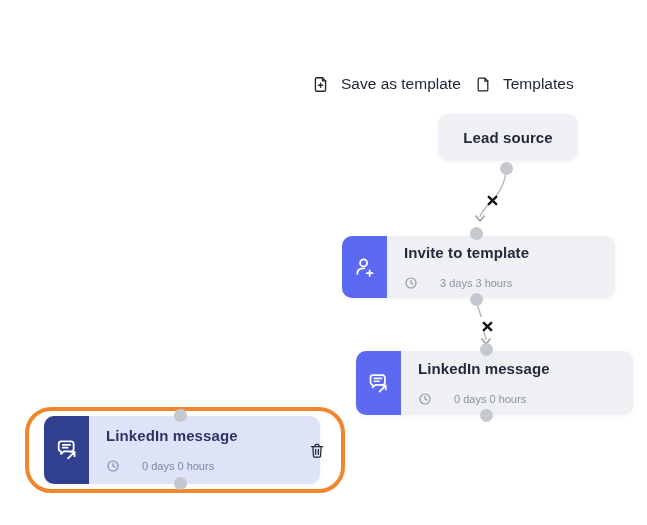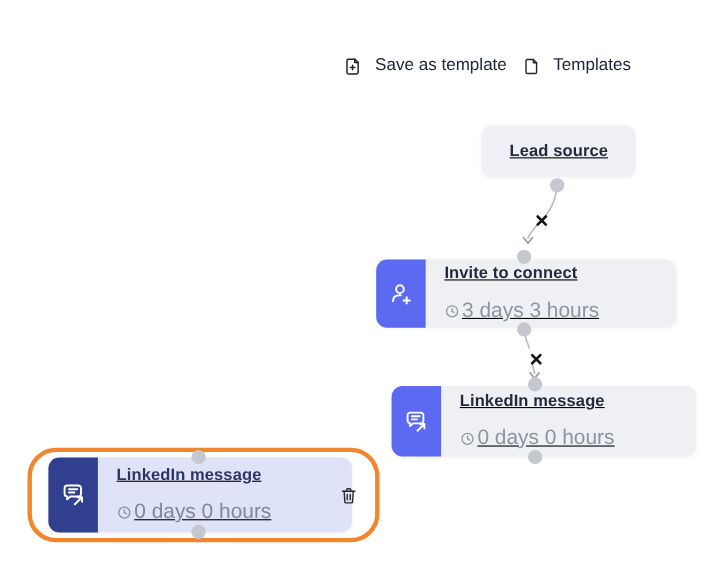--- a/index.html
+++ b/index.html
@@ -13,34 +13,34 @@
     --dot-gray:#c5c8ce;
     --line-gray:#b7bbc2;
   }
   *{margin:0;padding:0;box-sizing:border-box;}
   html,body{background:#fff;}
   body{font-family:"Liberation Sans","DejaVu Sans",sans-serif;}
   .stage{position:relative;width:647px;height:525px;background:#ffffff;overflow:hidden;}
 
   
   .toolbar-btn{position:absolute;display:flex;align-items:center;gap:11px;background:transparent;border:0;
-    font-family:inherit;font-size:15.5px;font-weight:500;color:#20263a;cursor:pointer;height:32px;}
+    font-family:inherit;font-size:15.5px;font-weight:500;color:#20263a;cursor:pointer;height:32px;margin-top:24px;}
   .toolbar-btn svg{display:block;}
   #btn-save{left:311px;top:44px;}
   #btn-templates{left:474px;top:44px;}
 
   
   .node{position:absolute;display:flex;align-items:stretch;background:var(--card-gray);
-    border-radius:10px;box-shadow:0 1px 4px rgba(25,35,60,.05);text-decoration:underline;}
+    border-radius:10px;box-shadow:0 1px 4px rgba(25,35,60,.05);}
   .node .icon-block{width:45px;flex:0 0 45px;border-radius:10px 0 0 10px;display:flex;align-items:center;justify-content:center;}
   .node .icon-block.blue{background:var(--accent-blue);}
   .node .icon-block.navy{background:var(--selected-navy);}
   .node .body{display:flex;flex-direction:column;justify-content:center;padding-left:17px;gap:3px;}
   .node .title{font-size:15px;font-weight:700;color:var(--title-dark);letter-spacing:.1px;}
-  .node .delay{display:flex;align-items:center;gap:2px;font-size:19px;color:var(--subtle-gray);margin-top:12px;}
+  .node .delay{display:flex;align-items:center;gap:22px;font-size:11px;color:var(--subtle-gray);margin-top:12px;}
   .node .delay svg{display:block;}
 
   #node-lead{left:438px;top:114px;width:140px;height:47px;align-items:center;justify-content:center;}
   #node-lead .title{font-weight:600;}
 
   #node-invite{left:342px;top:236px;width:273px;height:62px;}
   #node-li-right{left:356px;top:351px;width:277px;height:64px;}
 
   
   #highlight-ring{position:absolute;left:25px;top:407px;width:320px;height:86px;
@@ -115,21 +115,21 @@
 
   <div class="node" id="node-invite">
     <div class="icon-block blue">
       <svg width="27" height="27" viewBox="0 0 24 24" fill="none" stroke="#ffffff" stroke-width="1.6" stroke-linecap="round" stroke-linejoin="round">
         <circle cx="11.2" cy="7.9" r="3.1"></circle>
         <path d="M5.6 17.6 c0-3.3 2.3-4.8 5.3-4.8 h0.9"></path>
         <path d="M16.6 14.5 v5 M14.1 17 h5"></path>
       </svg>
     </div>
     <div class="body">
-      <span class="title">Invite to connect</span>
+      <span class="title">Invite to template</span>
       <span class="delay">
         <svg width="14" height="14" viewBox="0 0 24 24" fill="none" stroke="#9096a2" stroke-width="2" stroke-linecap="round">
           <circle cx="12" cy="12" r="8.6"></circle>
             <path d="M12 7.6 V12 L15.1 13.9"></path>
         </svg>
         <span>3 days 3 hours</span>
       </span>
     </div>
   </div>
 

